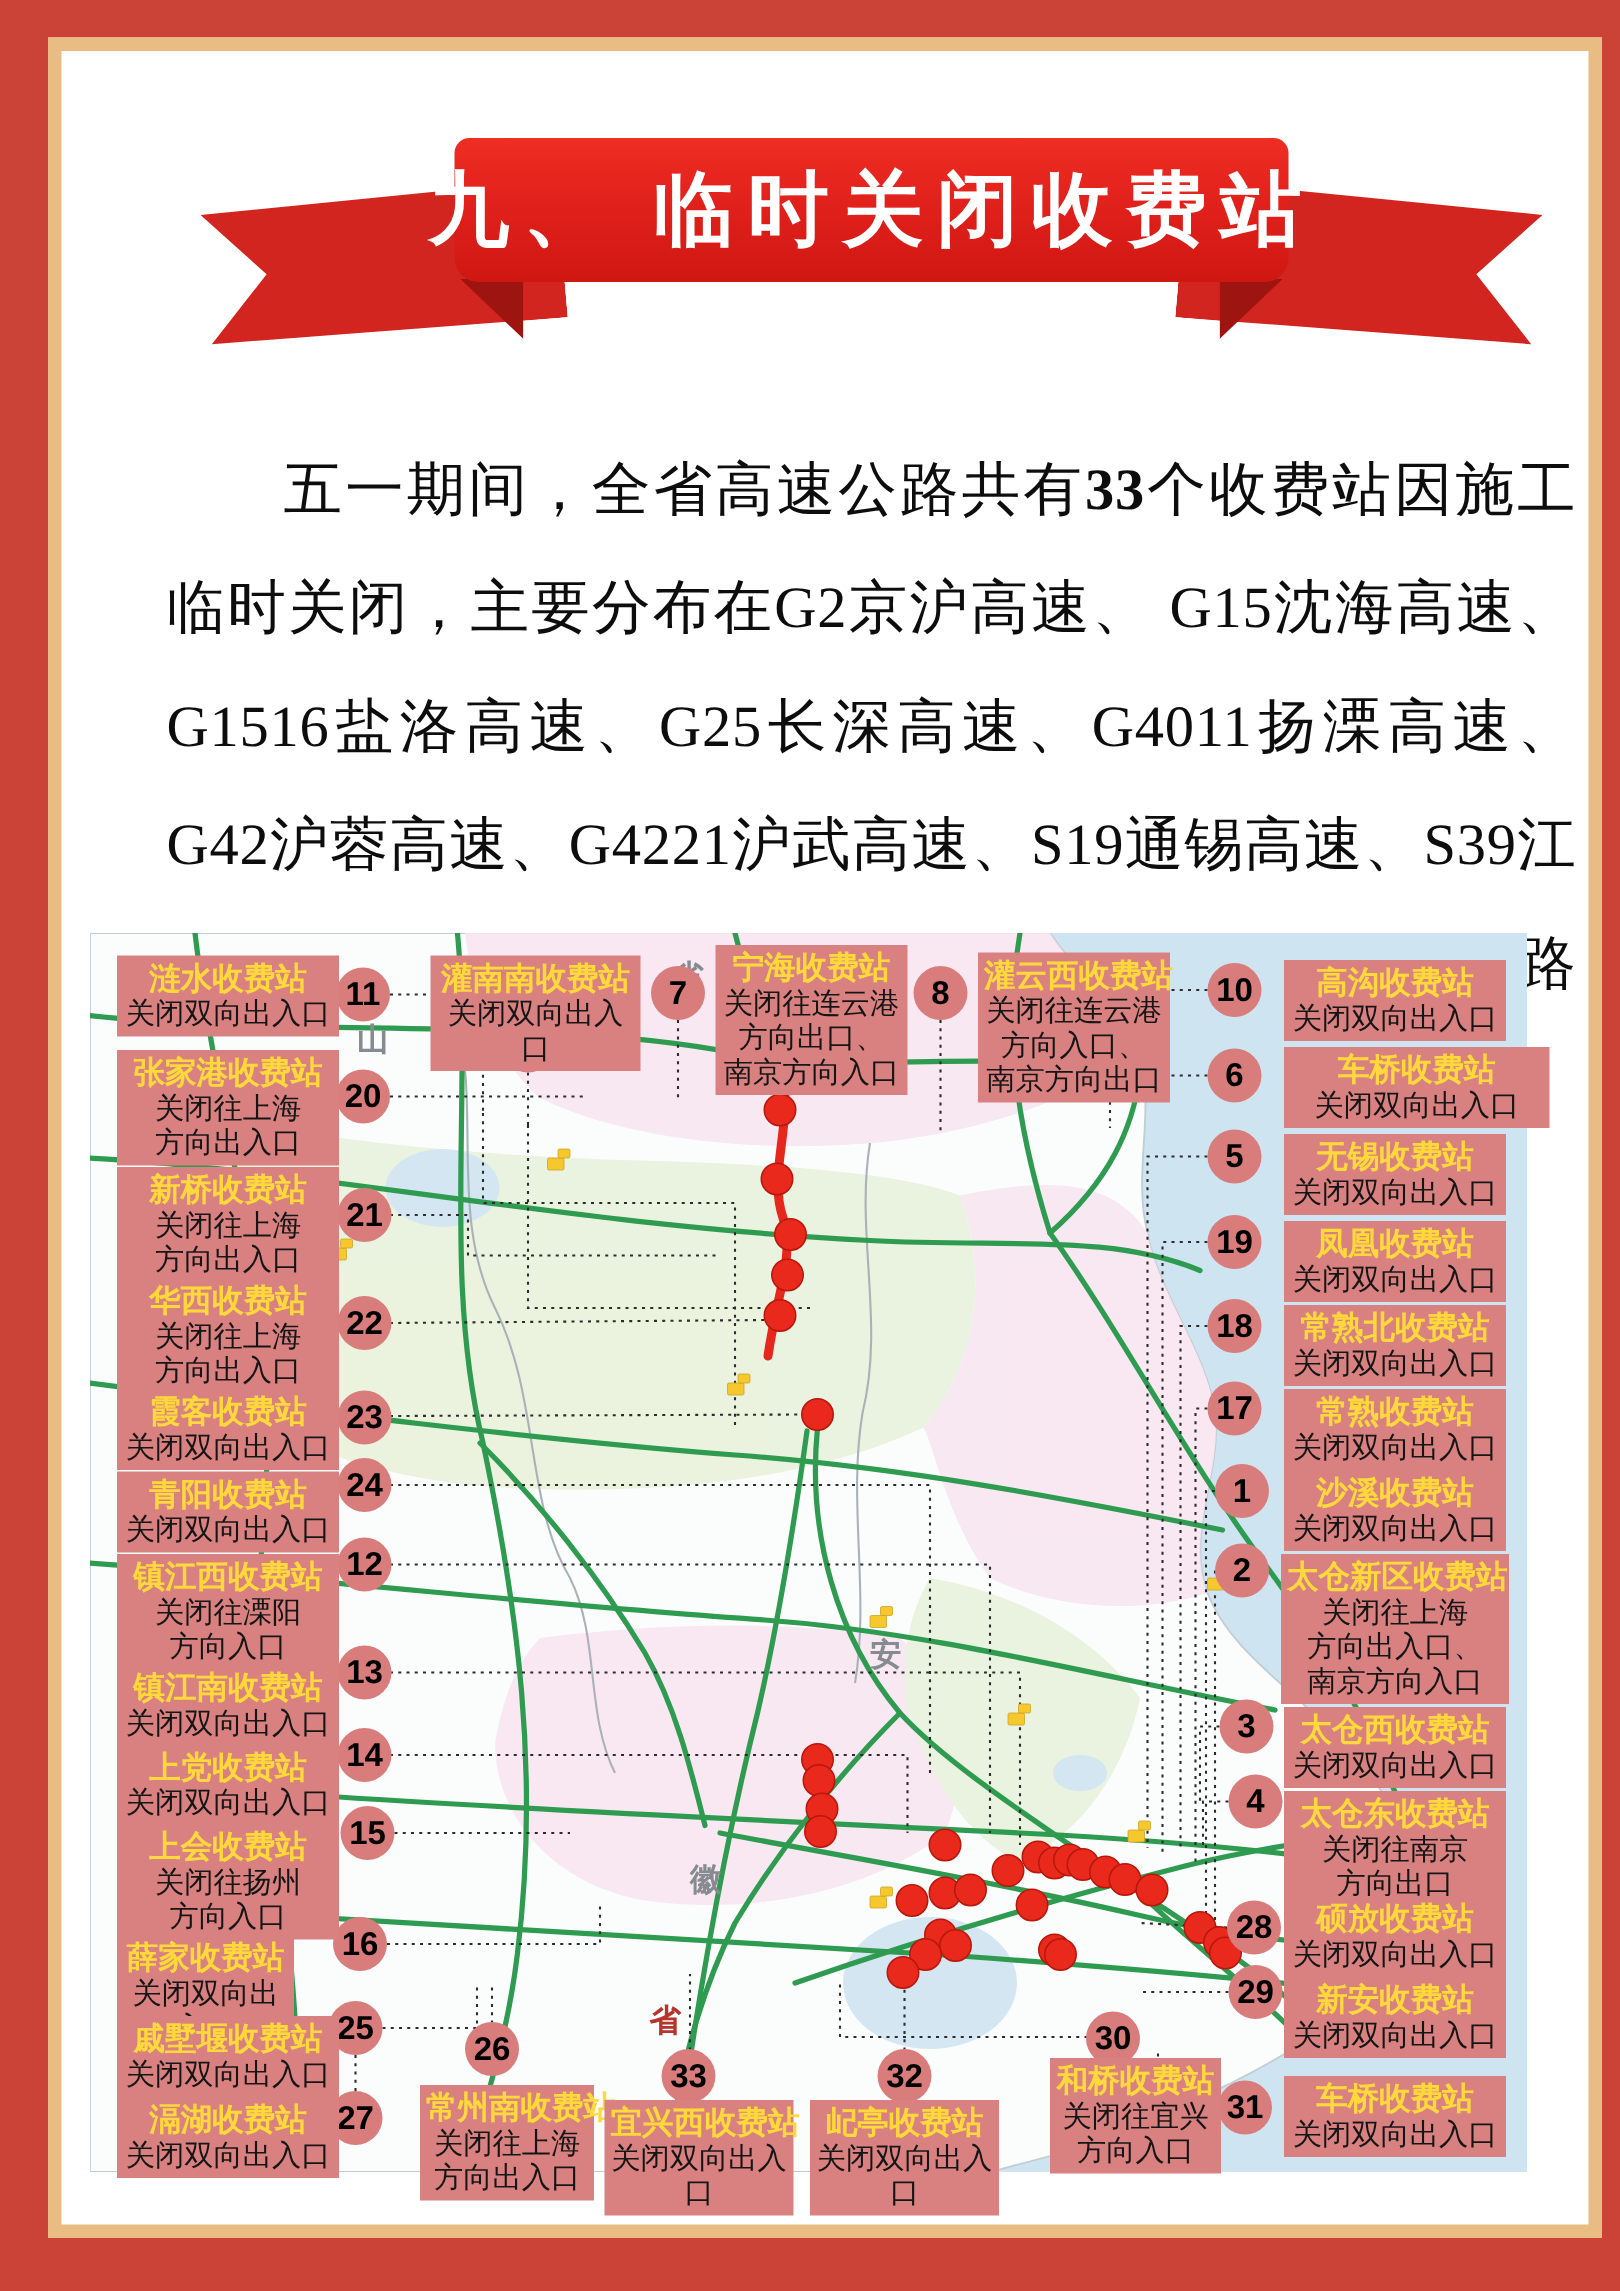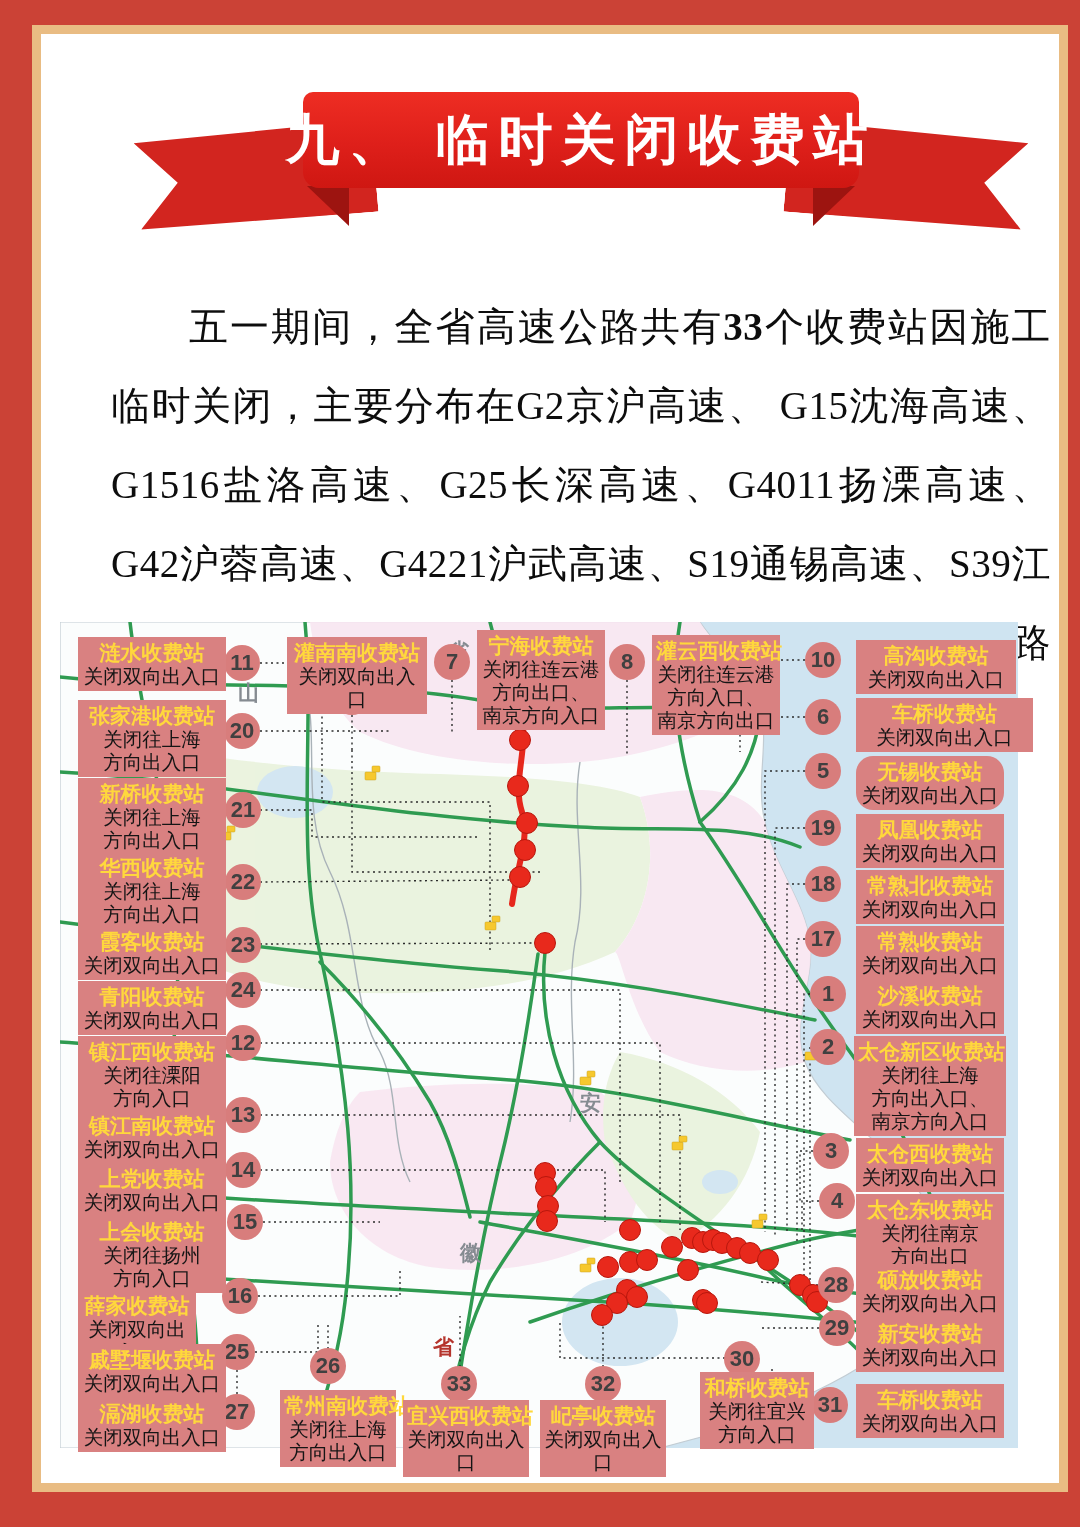--- a/index.html
+++ b/index.html
@@ -35,21 +35,21 @@
   .map-wrap{position:absolute;left:60px;top:622px;width:958px;height:826px;}
   .map-wrap svg{display:block;}
 
   
   .label{position:absolute;background:#d98181;text-align:center;
          padding:3px 4px;box-sizing:border-box;z-index:5;}
   .label .nm{display:block;color:#ffd83c;font-weight:700;font-size:21px;line-height:25px;white-space:nowrap;}
   .label .ds{display:block;color:#151515;font-size:19.5px;line-height:23px;white-space:pre-line;font-weight:500;}
   .marker{position:absolute;width:36px;height:36px;border-radius:50%;background:#d87d7c;
           display:flex;align-items:center;justify-content:center;z-index:4;
-          color:#404040;font-weight:700;font-size:22px;}
+          color:#000000;font-weight:700;font-size:22px;}
 </style>
 </head>
 <body>
 
 <div class="page">
   <div class="inner">
 
     <div class="banner">
       <div class="flag left"></div>
       <div class="flag right"></div>
@@ -318,31 +318,31 @@
 南京方向入口</span>
       </div>
       <div class="marker" style="left: 434px; top: 644px;">7</div>
       <div class="label" style="left: 652px; top: 635px; width: 128px;">
         <span class="nm">灌云西收费站</span>
         <span class="ds">关闭往连云港
 方向入口、
 南京方向出口</span>
       </div>
       <div class="marker" style="left: 609px; top: 644px;">8</div>
-      <div class="label" style="left: 856px; top: 640px; width: 160px;">
+      <div class="label" style="left: 856px; top: 640px; width: 148px;">
         <span class="nm">高沟收费站</span>
         <span class="ds">关闭双向出入口</span>
       </div>
       <div class="marker" style="left: 805px; top: 642px;">10</div>
       <div class="label" style="left: 856px; top: 698px; width: 177px;">
         <span class="nm">车桥收费站</span>
         <span class="ds">关闭双向出入口</span>
       </div>
       <div class="marker" style="left: 805px; top: 699px;">6</div>
-      <div class="label" style="left: 856px; top: 756px; width: 148px; border-radius: 17px;">
+      <div class="label" style="left: 856px; top: 756px; width: 148px;">
         <span class="nm">无锡收费站</span>
         <span class="ds">关闭双向出入口</span>
       </div>
       <div class="marker" style="left: 805px; top: 753px;">5</div>
       <div class="label" style="left: 856px; top: 814px; width: 148px;">
         <span class="nm">凤凰收费站</span>
         <span class="ds">关闭双向出入口</span>
       </div>
       <div class="marker" style="left: 805px; top: 810px;">19</div>
       <div class="label" style="left: 856px; top: 870px; width: 148px;">

